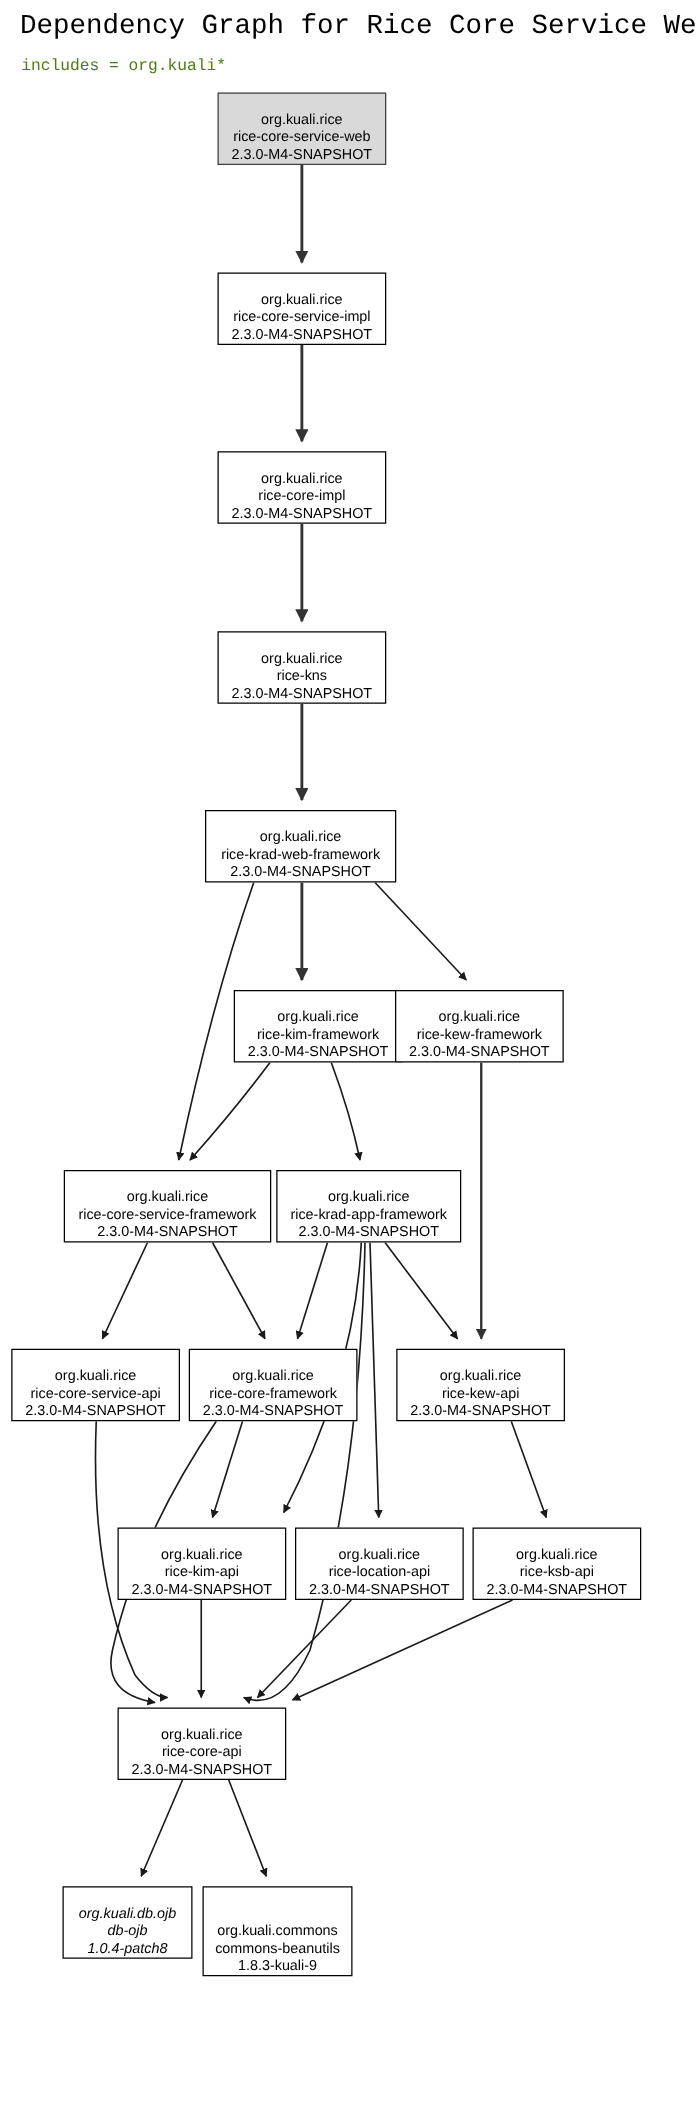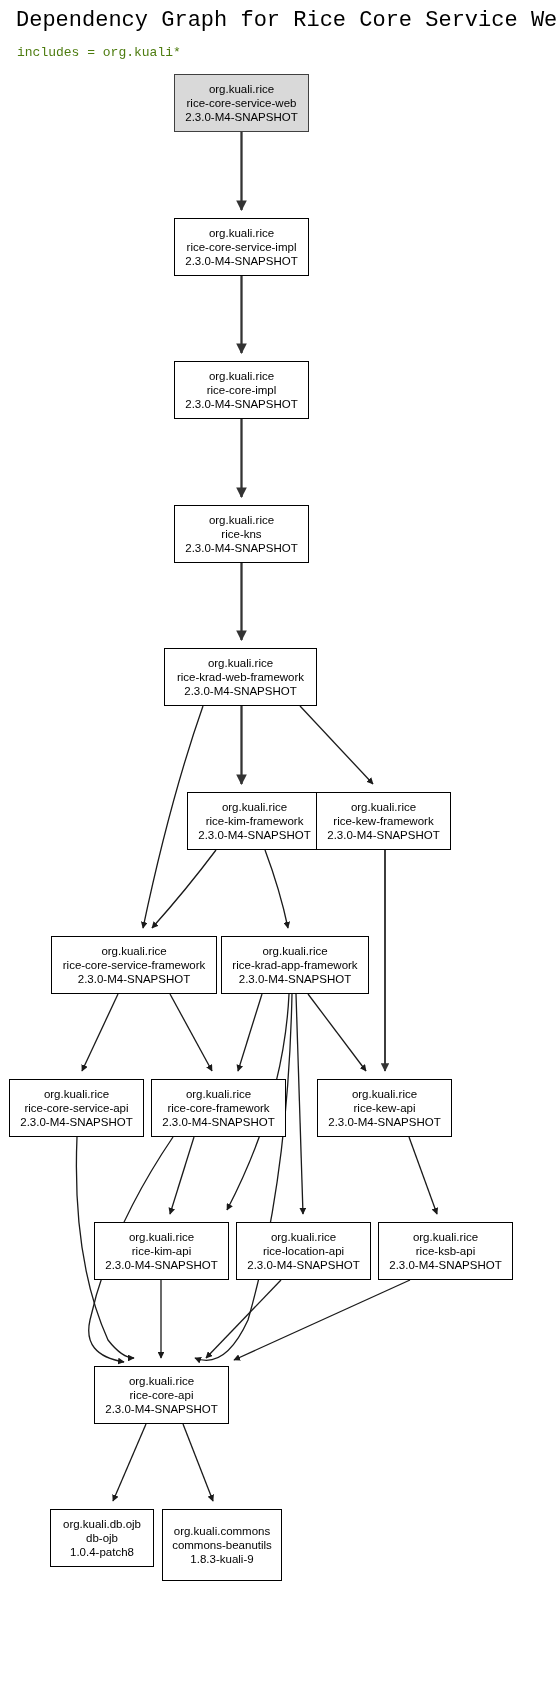--- a/index.html
+++ b/index.html
@@ -42,21 +42,21 @@
     height: 1692px;
   }
   .node-box {
     position: absolute;
     box-sizing: border-box;
     border: 1px solid #000000;
     background: #ffffff;
     display: flex;
     flex-direction: column;
     align-items: center;
-    justify-content: center;
+    justify-content: flex-end;
     font-family: "Liberation Sans", sans-serif;
     font-size: 11.5px;
     line-height: 14px;
     color: #000000;
     white-space: nowrap;
     z-index: 5;
   }
   .node-box.root {
     background: #d9d9d9;
     border: 1.4px solid #404040;
@@ -197,21 +197,21 @@
     <div class="node-box" style="left: 378px; top: 1222px; width: 135px; height: 58px;">
       <span class="node-line">org.kuali.rice</span>
       <span class="node-line">rice-ksb-api</span>
       <span class="node-line">2.3.0-M4-SNAPSHOT</span>
     </div>
     <div class="node-box" style="left: 94px; top: 1366px; width: 135px; height: 58px;">
       <span class="node-line">org.kuali.rice</span>
       <span class="node-line">rice-core-api</span>
       <span class="node-line">2.3.0-M4-SNAPSHOT</span>
     </div>
-    <div class="node-box" style="left: 50px; top: 1509px; width: 104px; height: 58px;">
+    <div class="node-box" style="left: 50px; top: 1509px; width: 104px; height: 58px; font-style: italic;">
       <span class="node-line">org.kuali.db.ojb</span>
       <span class="node-line">db-ojb</span>
       <span class="node-line">1.0.4-patch8</span>
     </div>
     <div class="node-box" style="left: 162px; top: 1509px; width: 120px; height: 72px;">
       <span class="node-line">org.kuali.commons</span>
       <span class="node-line">commons-beanutils</span>
       <span class="node-line">1.8.3-kuali-9</span>
     </div>
   </div>

